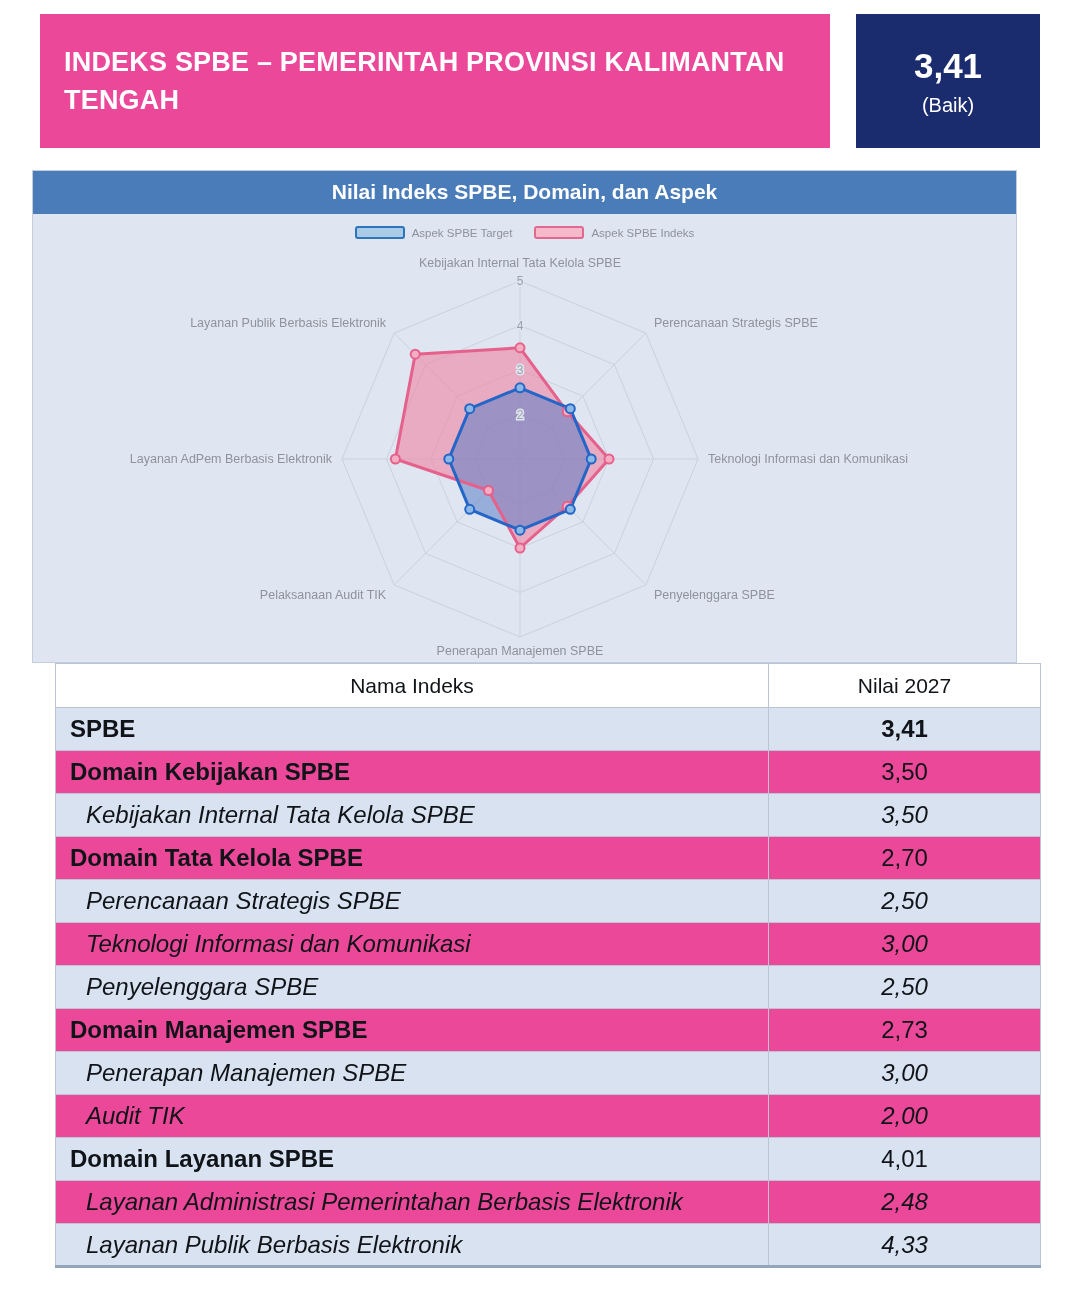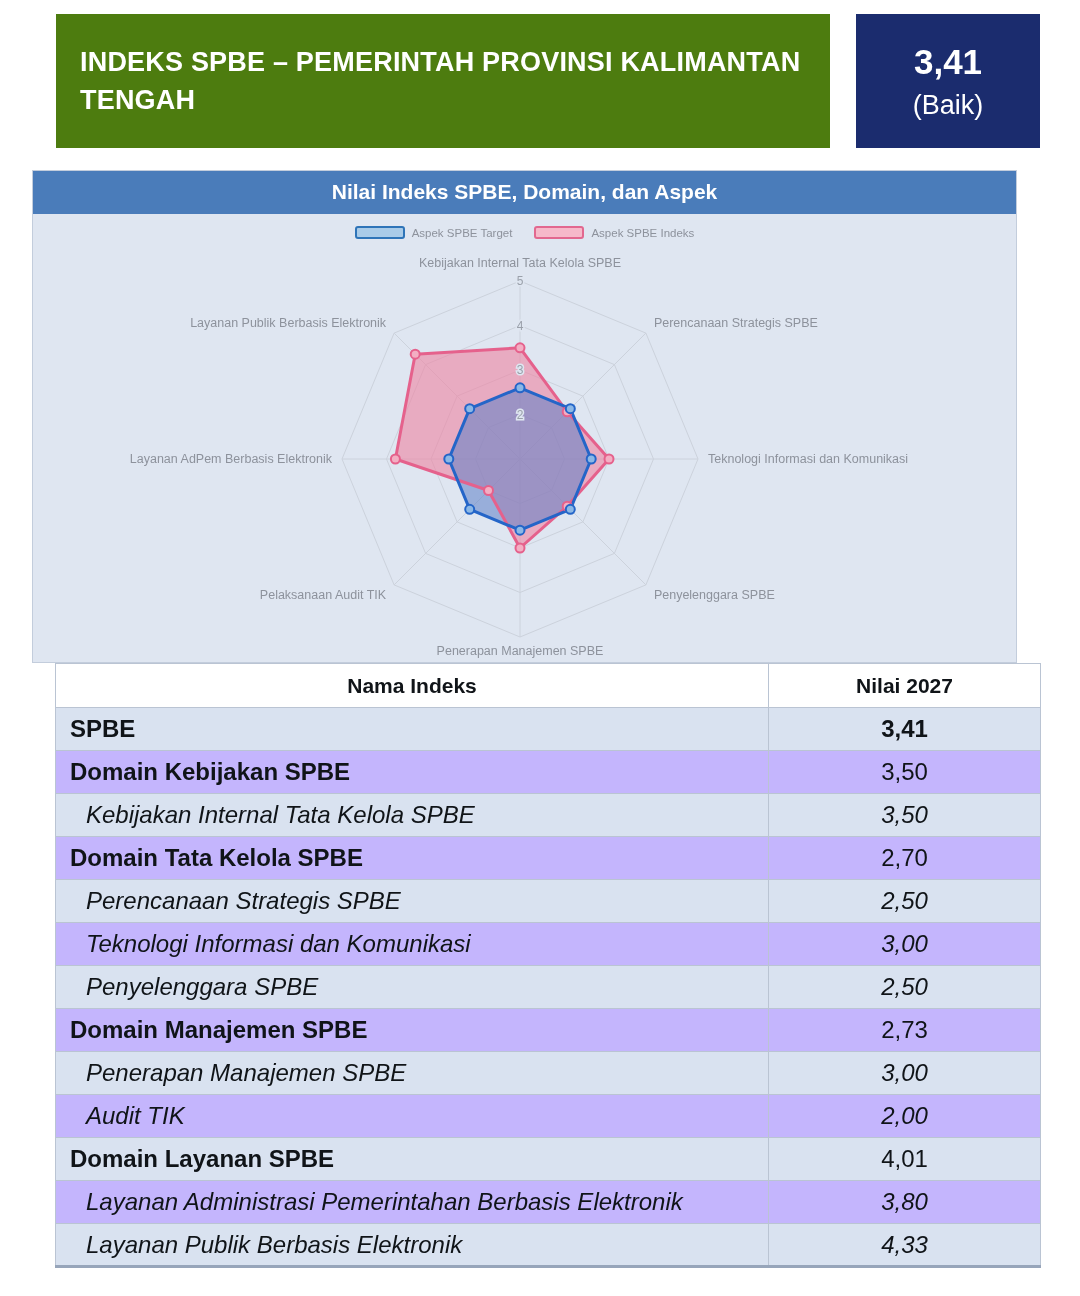--- a/index.html
+++ b/index.html
@@ -1,47 +1,47 @@
 <!DOCTYPE html>
 <html><head>
 <meta charset="utf-8">
 <style>
   * { margin:0; padding:0; box-sizing:border-box; }
   html,body { background:#ffffff; width:1080px; font-family:"Liberation Sans", sans-serif; }
   body { min-height:1296px; }
 
   
   .header-row { display:flex; gap:26px; margin:14px 40px 0 40px; height:134px; }
-  .title-box { flex:1; background:#4d7c0f; color:#ffffff; display:flex; align-items:center; padding-left:24px;margin-left:16px; }
+  .title-box { flex:1; background:#ec4899; color:#ffffff; display:flex; align-items:center; padding-left:24px; }
   .title-box .title-text { font-size:27px; font-weight:bold; line-height:1.42; max-width:730px; letter-spacing:.2px; }
   .score-box { width:184px; background:#1b2c6e; color:#ffffff; display:flex; flex-direction:column; align-items:center; justify-content:center; gap:8px; }
   .score-value { font-size:35px; font-weight:bold; }
-  .score-cat { font-size:27px; }
+  .score-cat { font-size:20px; }
 
   
   .chart-panel { margin:22px 40px 0 32px; width:985px; border:1px solid #c3cddc; }
   .chart-titlebar { background:#4a7cba; color:#ffffff; text-align:center; font-weight:bold; font-size:21px; padding:9px 0 10px 0; }
   .chart-area { position:relative; height:448px; background:#dfe6f1; }
   .legend { position:absolute; top:12px; left:0; right:0; display:flex; justify-content:center; gap:22px; z-index:2; }
   .legend-item { display:flex; align-items:center; gap:7px; }
   .legend-swatch { width:50px; height:13px; border-radius:3px; border:2px solid; }
   .legend-label { font-size:11.5px; color:#8d929c; }
   .chart-area svg { position:absolute; left:0; top:0; }
 
   
   .index-table { margin:0 40px 0 55px; width:985px; border-collapse:collapse; table-layout:fixed; border-bottom:3px solid #97a5ba; }
   .index-table col.c1 { width:713px; }
   .index-table col.c2 { width:272px; }
   .index-table th, .index-table td { border:1px solid #bac4d3; font-size:24px; color:#101418; }
-  .index-table th { height:44px; text-align:center; font-weight:bold; font-size:21px; background:#ffffff; }
+  .index-table th { height:44px; text-align:center; font-weight:normal; font-size:21px; background:#ffffff; }
   .index-table td { height:43px; }
   .index-table td.name { text-align:left; padding-left:14px; }
   .index-table td.value { text-align:center; }
   .index-table tr.stripe td { background:#d9e2f0; }
-  .index-table tr.plain td { background:#c4b5fd; }
+  .index-table tr.plain td { background:#ec4899; }
   .index-table tr.total td.name, .index-table tr.total td.value { font-weight:bold; }
   .index-table tr.domain td.name { font-weight:bold; }
   .index-table tr.aspect td.name { font-style:italic; padding-left:30px; }
   .index-table tr.aspect td.value { font-style:italic; }
 </style>
 </head>
 <body>
 
 <div class="header-row">
   <div class="title-box">
@@ -178,20 +178,20 @@
       <tr class="plain aspect">
         <td class="name">Audit TIK</td>
         <td class="value">2,00</td>
       </tr>
       <tr class="stripe domain">
         <td class="name">Domain Layanan SPBE</td>
         <td class="value">4,01</td>
       </tr>
       <tr class="plain aspect">
         <td class="name">Layanan Administrasi Pemerintahan Berbasis Elektronik</td>
-        <td class="value">3,80</td>
+        <td class="value">2,48</td>
       </tr>
       <tr class="stripe aspect">
         <td class="name">Layanan Publik Berbasis Elektronik</td>
         <td class="value">4,33</td>
       </tr>
     </tbody>
 </table>
 
 </body></html>

